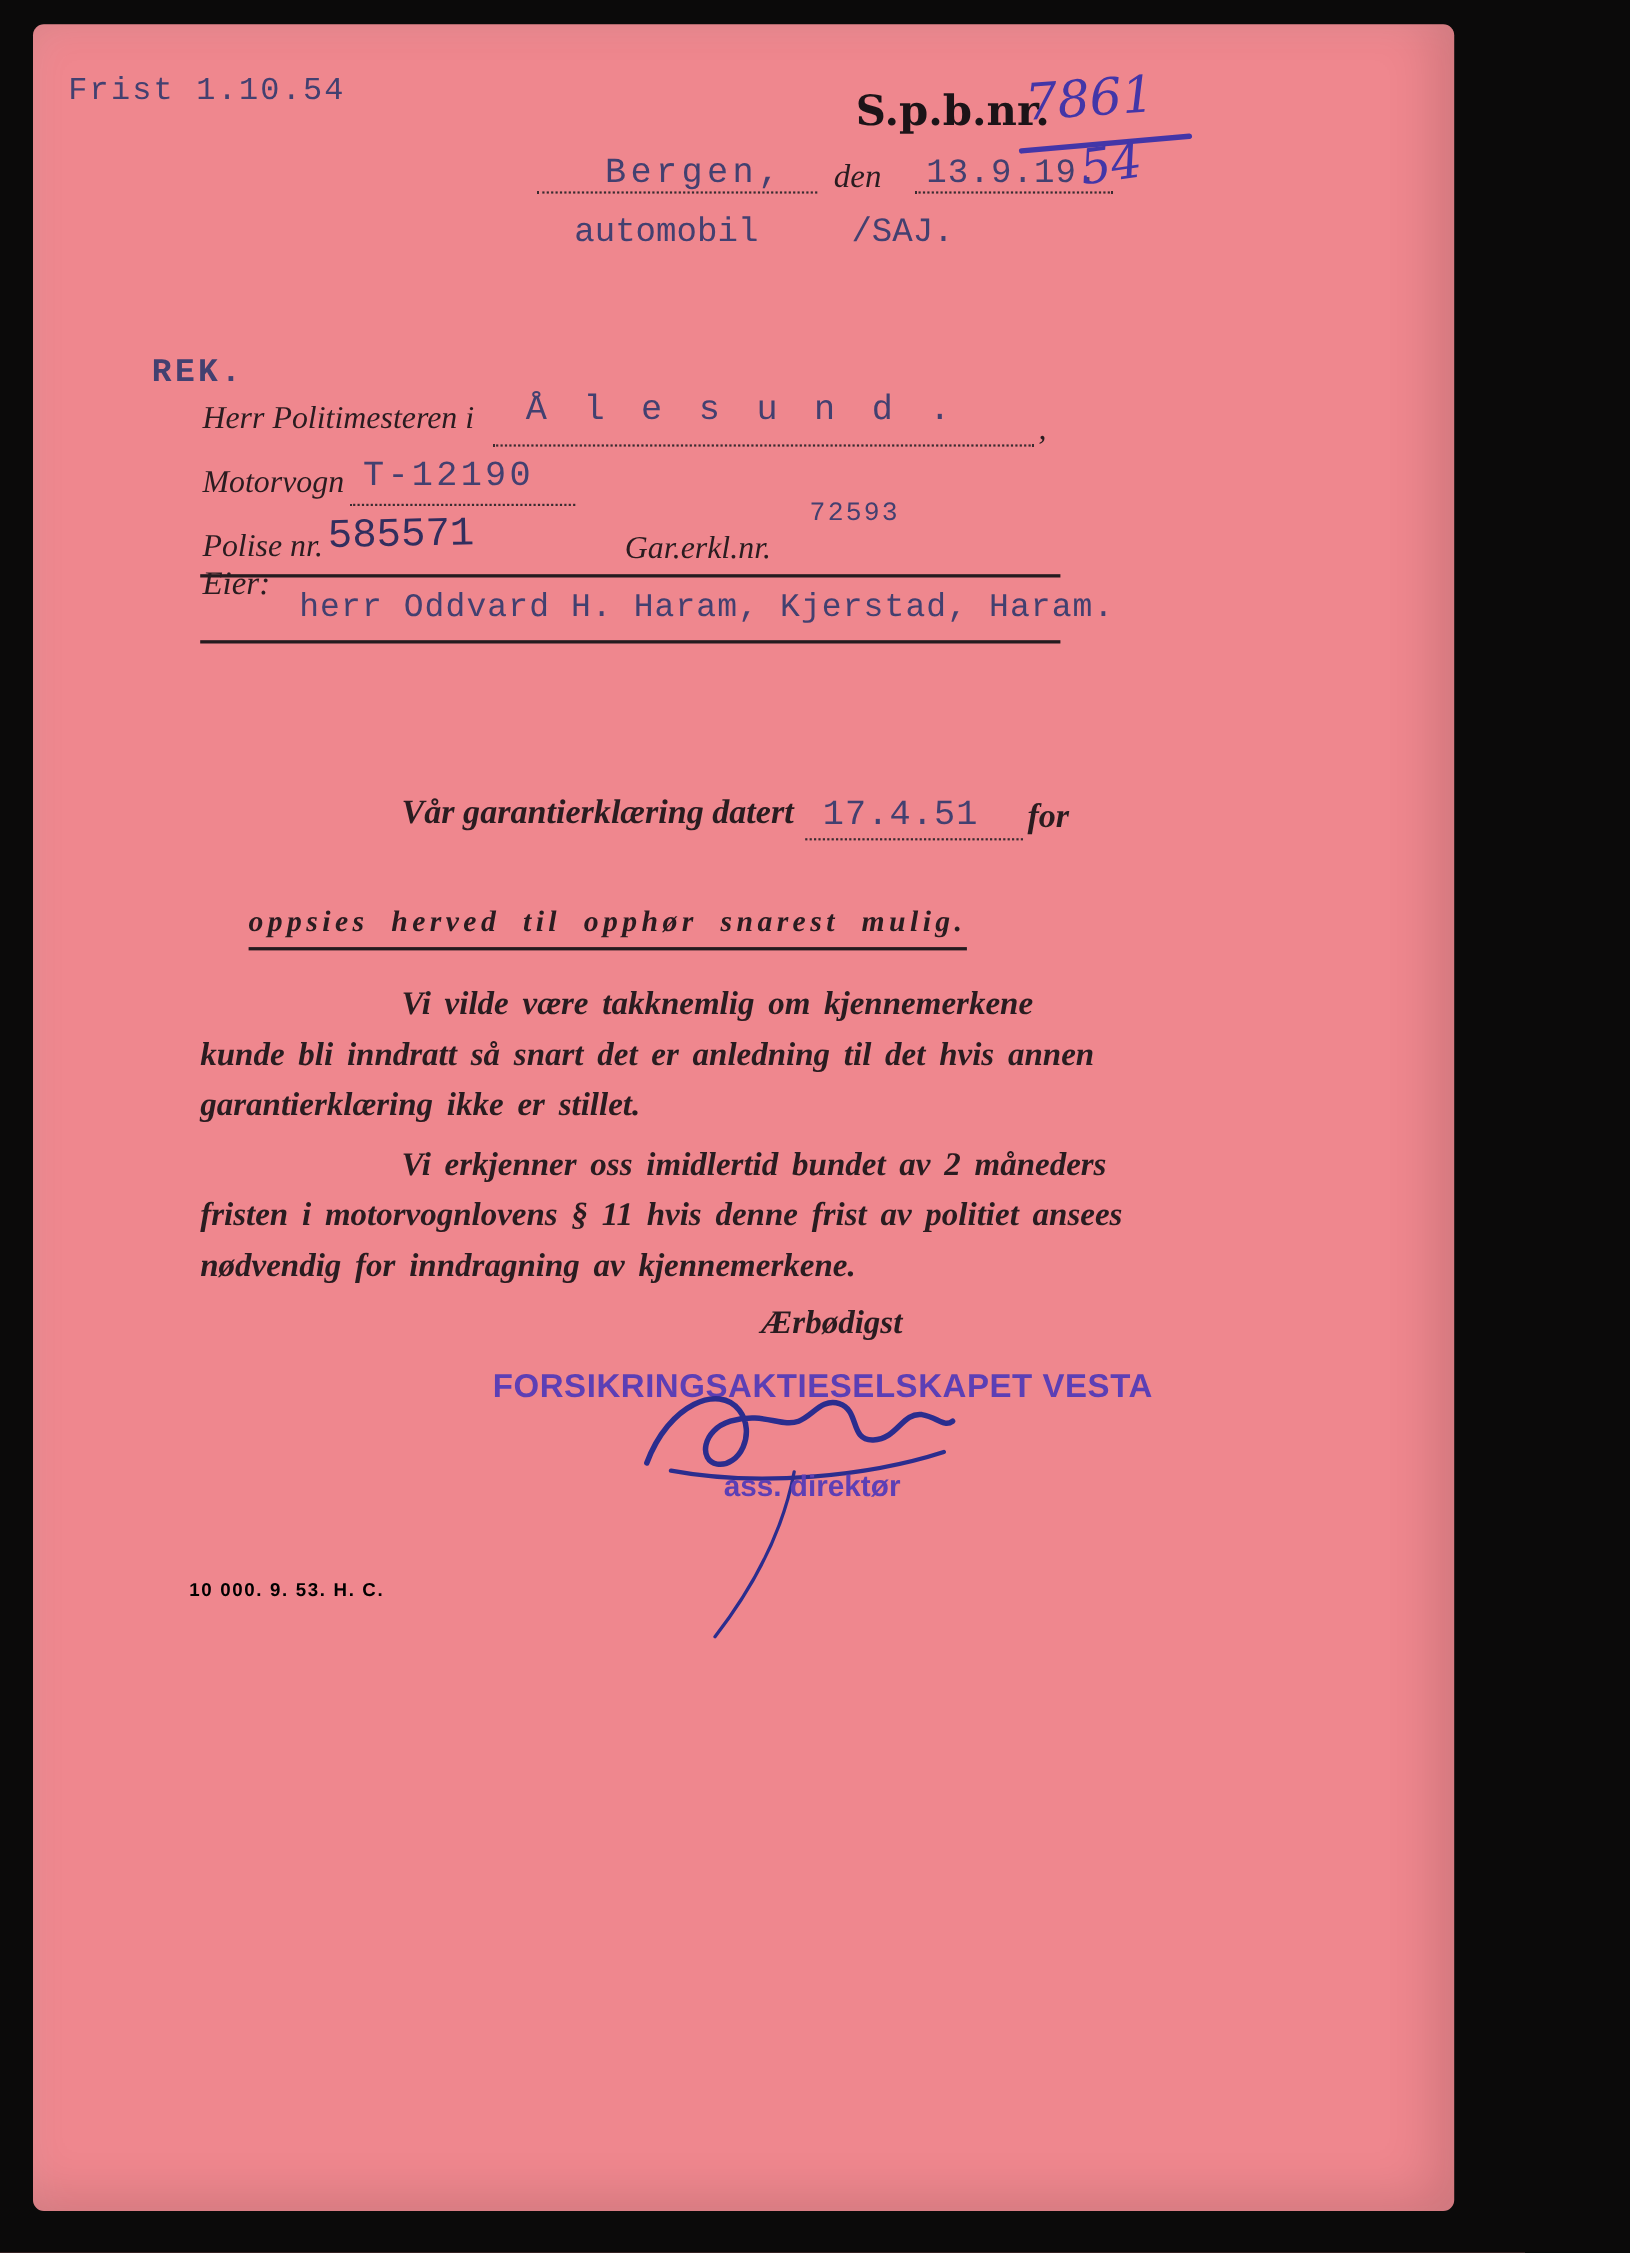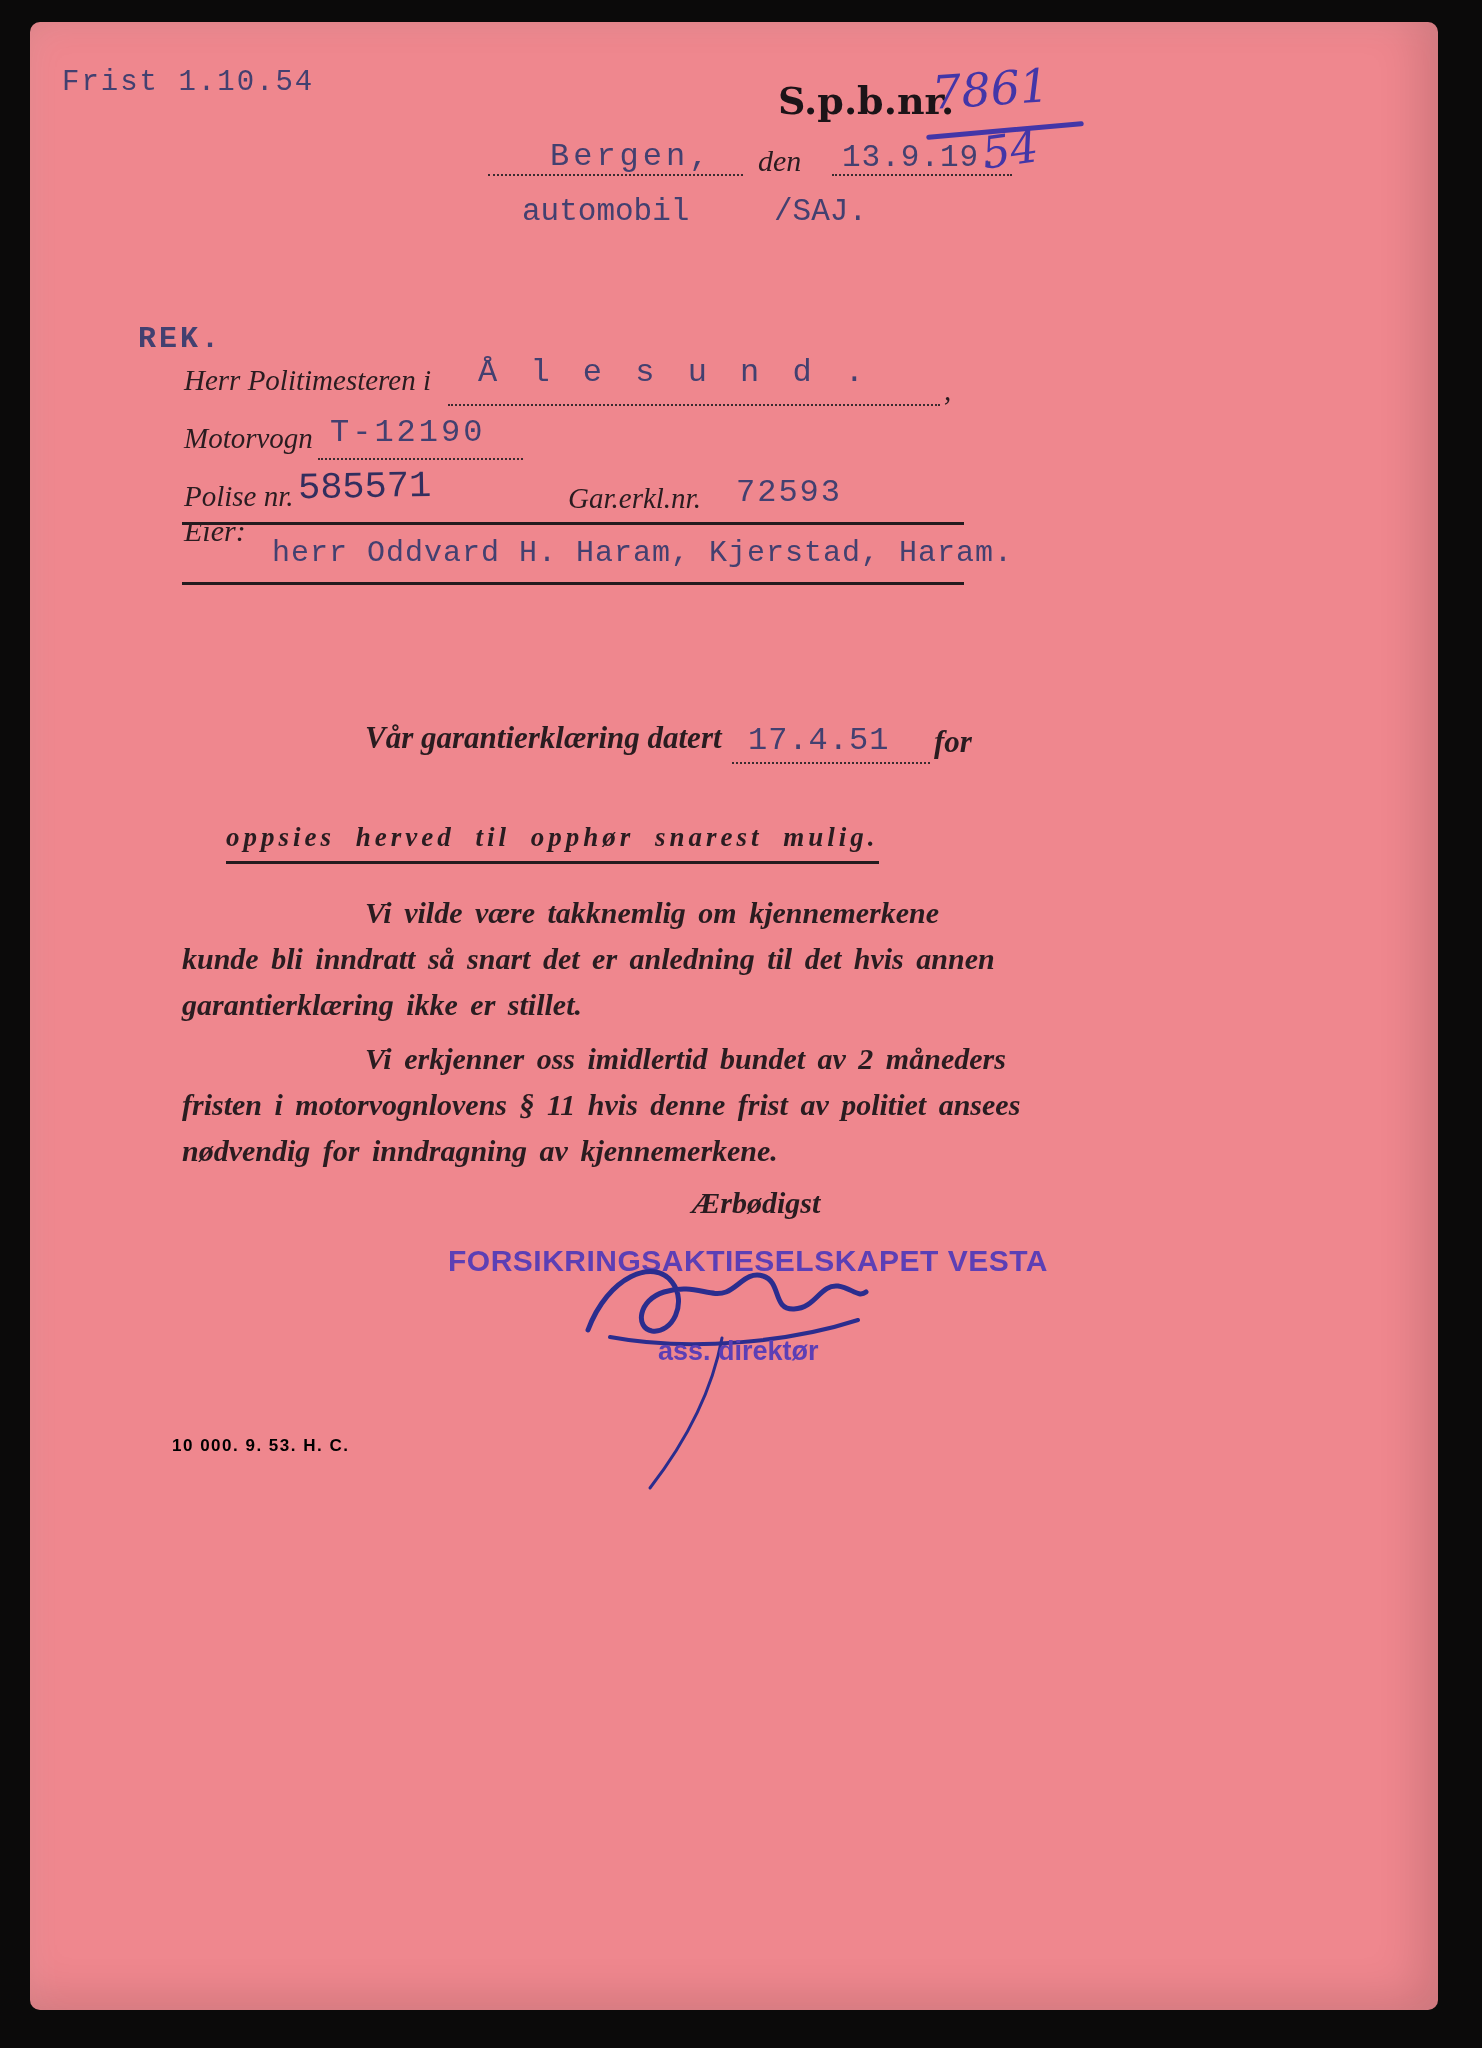--- a/index.html
+++ b/index.html
@@ -2,21 +2,21 @@
 <html style="--paper: #ef878e; --typewriter: #434070; --print: #2a1c20; --ink: #4336a8; --vesta: #5c3fb5; --signature: #2b2d8e;"><head>
 <meta charset="utf-8">
 <style>
   html,body { margin:0; padding:0; }
   body {
     width:1482px; height:2048px; position:relative; overflow:hidden;
     background:#0b0a0a;
     font-family:"Liberation Serif", serif;
   }
   .paper {
-    position:absolute; left:30px; top:22px; width:1408px; height:1988px;
+    position:absolute; left:30px; top:22px; width:1292px; height:1988px;
     background: var(--paper, #ef878e);
     border-radius:10px;
     box-shadow: inset -16px -10px 46px rgba(0,0,0,0.14), inset 8px 6px 34px rgba(255,255,255,0.07);
   }
   .abs { position:absolute; white-space:nowrap; }
   .tw { font-family:"Liberation Mono","DejaVu Sans Mono",monospace; color:var(--typewriter,#434070); }
   .form { font-family:"Liberation Serif","DejaVu Serif",serif; font-style:italic; color:var(--print,#2a1c20); }
   .fb { font-weight:700; }
   .ink { font-family:"DejaVu Serif",serif; font-style:italic; color:var(--ink,#4336a8); }
   .vesta { font-family:"Liberation Sans",sans-serif; color:var(--vesta,#5c3fb5); font-weight:700;margin-top:16px; }
@@ -51,21 +51,21 @@
   <div class="abs dot" style="left:418px;top:382px;width:492px"></div>
   <div class="abs form" style="left:914px;top:352px;font-size:29px">,</div>
 
   <div class="abs form" style="left:154px;top:400px;font-size:29px">Motorvogn</div>
   <div class="abs tw" style="left:300px;top:392px;font-size:32px;letter-spacing:3px">T-12190</div>
   <div class="abs dot" style="left:288px;top:436px;width:205px"></div>
 
   <div class="abs form" style="left:154px;top:458px;font-size:29px">Polise nr.</div>
   <div class="abs tw" style="left:268px;top:444px;font-size:37px;color:#322e5e;transform:rotate(-1deg)">585571</div>
   <div class="abs form" style="left:538px;top:460px;font-size:29px">Gar.erkl.nr.</div>
-  <div class="abs tw" style="left:706px;top:452px;font-size:32px;letter-spacing:2px">72593</div>
+  <div class="abs tw" style="left:706px;top:432px;font-size:24px;letter-spacing:2px">72593</div>
   <div class="abs rule" style="left:152px;top:500px;width:782px"></div>
 
   <div class="abs form" style="left:154px;top:492px;font-size:30px">Eier:</div>
   <div class="abs tw" style="left:242px;top:514px;font-size:30px;letter-spacing:1px">herr Oddvard H. Haram, Kjerstad, Haram.</div>
   <div class="abs rule" style="left:152px;top:560px;width:782px"></div>
 
   <div class="abs form fb" style="left:335px;top:698px;font-size:31px">Vår garantierklæring datert</div>
   <div class="abs dot" style="left:702px;top:740px;width:198px"></div>
   <div class="abs tw" style="left:718px;top:700px;font-size:32px;letter-spacing:1px">17.4.51</div>
   <div class="abs form fb" style="left:904px;top:702px;font-size:31px">for</div>

